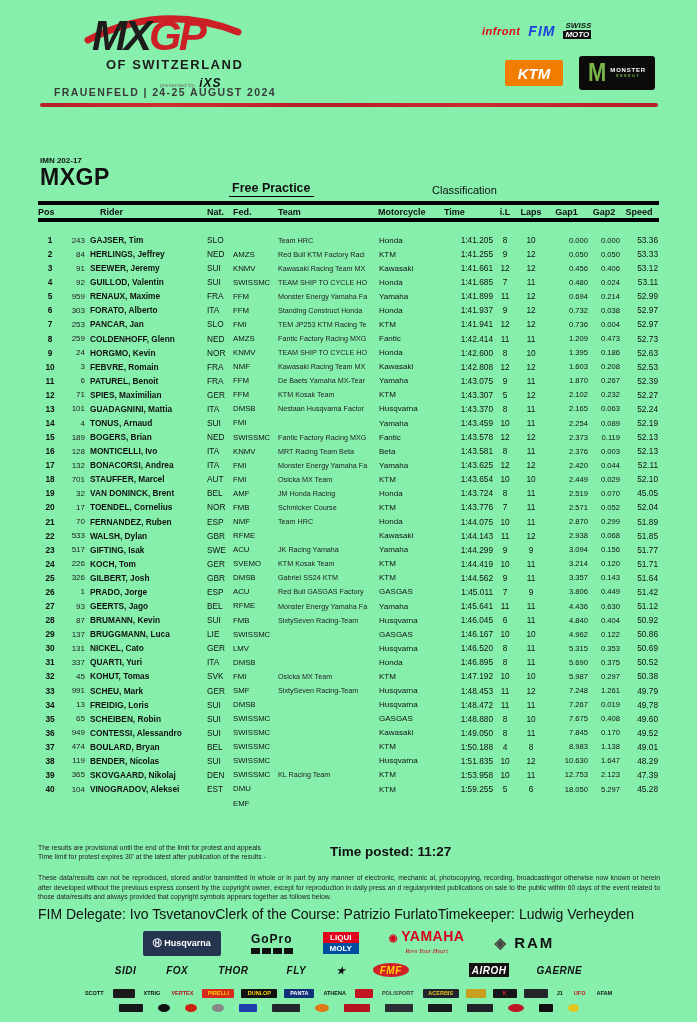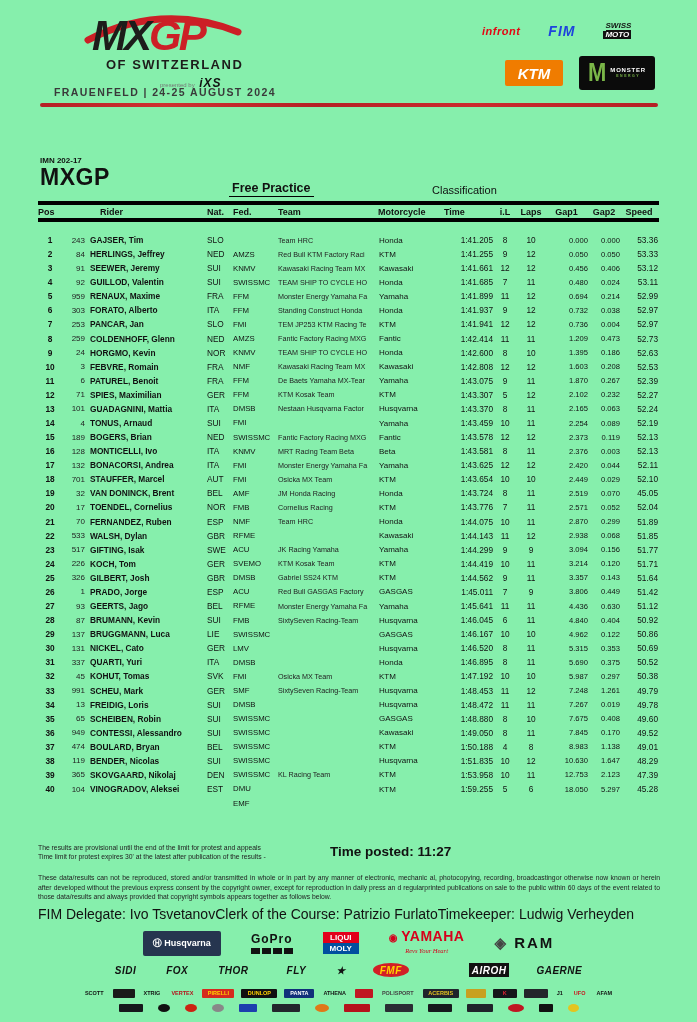--- a/index.html
+++ b/index.html
@@ -14,21 +14,21 @@
   .mxgp-logo .gp{color:#cc1f26;}
   .swoosh{position:absolute;top:-4px;left:-8px;z-index:1;}
   .of-switzerland{position:absolute;top:57px;left:106px;font-size:13px;font-weight:900;
                   letter-spacing:1.5px;color:#1d1d1b;white-space:nowrap;}
   .presented{position:absolute;top:73px;left:160px;white-space:nowrap;}
   .presented .pb{font-size:6px;color:#777;}
   .presented .ixs{font-size:12px;font-weight:900;font-style:italic;color:#111;letter-spacing:1px;}
   .event-line{position:absolute;top:86px;left:54px;font-size:10.5px;font-weight:bold;
               letter-spacing:1.4px;color:#3a3a3a;white-space:nowrap;}
 
-  .pl-row1{position:absolute;top:22px;left:482px;width:190px;display:flex;gap:28px;align-items:center;}
+  .pl-row1{position:absolute;top:22px;left:482px;width:190px;display:flex;gap:8px;align-items:center;}
   .infront{color:#e30613;font-weight:900;font-style:italic;font-size:11px;letter-spacing:.5px;}
   .fim{color:#1e43dc;font-weight:900;font-style:italic;font-size:14px;letter-spacing:1px;}
   .swissmoto{display:flex;flex-direction:column;align-items:flex-end;line-height:8px;}
   .swissmoto .sm1{font-size:8px;font-weight:900;font-style:italic;color:#111;border-bottom:1px solid #111;}
   .swissmoto .sm2{font-size:8px;font-weight:900;font-style:italic;color:#fff;background:#111;padding:0 2px;}
   .pl-row2{position:absolute;top:56px;left:505px;display:flex;gap:16px;align-items:center;}
   .ktm{width:58px;height:26px;background:#f07c00;color:#fff;font-style:italic;font-weight:900;
        font-size:15px;display:flex;align-items:center;justify-content:center;border-radius:2px;}
   .monster{width:76px;height:34px;background:#0b0b0b;border-radius:3px;display:flex;
            align-items:center;justify-content:center;gap:4px;}
@@ -452,21 +452,21 @@
         <span class="cell c-gap1">2.519</span>
         <span class="cell c-gap2">0.070</span>
         <span class="cell c-speed">45.05</span>
       </div>
       <div class="trow">
         <span class="cell c-pos">20</span>
         <span class="cell c-num">17</span>
         <span class="cell c-name">TOENDEL, Cornelius</span>
         <span class="cell c-nat">NOR</span>
         <span class="cell c-fed">NMF</span>
-        <span class="cell c-team">Cornelius Racing</span>
+        <span class="cell c-team">Schmicker Course</span>
         <span class="cell c-bike">KTM</span>
         <span class="cell c-time">1:43.776</span>
         <span class="cell c-il">7</span>
         <span class="cell c-laps">11</span>
         <span class="cell c-gap1">2.571</span>
         <span class="cell c-gap2">0.052</span>
         <span class="cell c-speed">52.04</span>
       </div>
       <div class="trow">
         <span class="cell c-pos">21</span>

